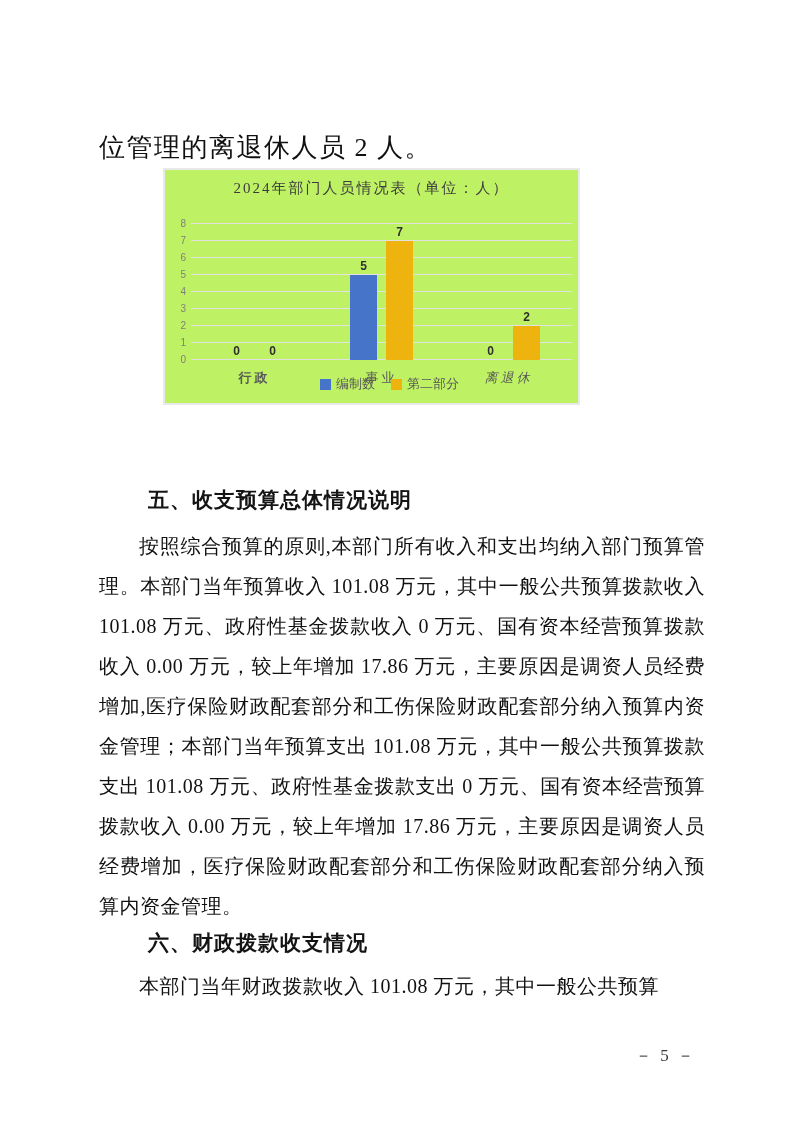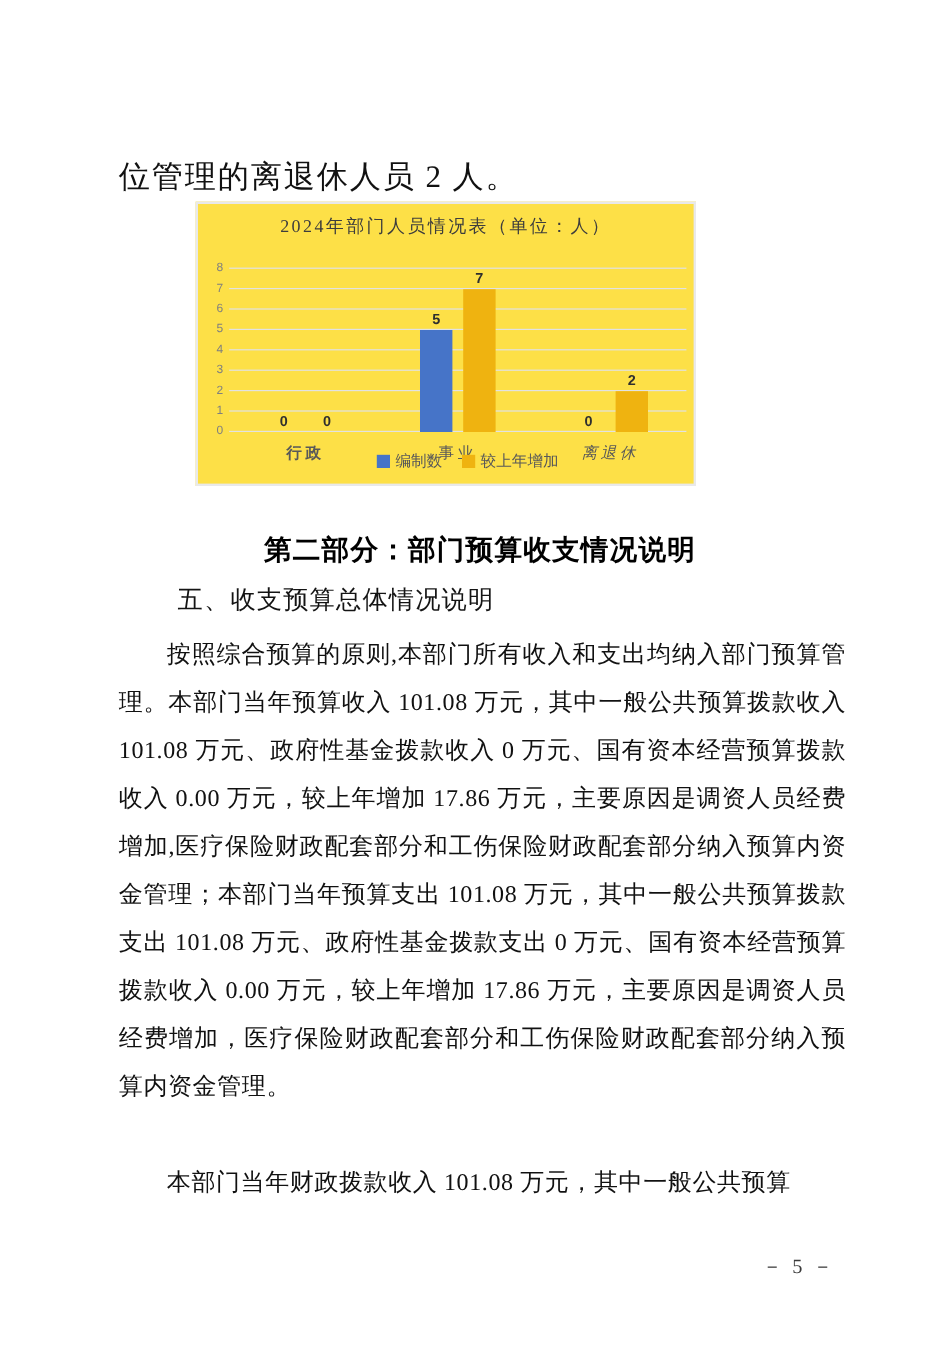--- a/index.html
+++ b/index.html
@@ -11,21 +11,21 @@
     color:#111;
     overflow:hidden;
   }
   .intro-line{
     position:absolute;left:99px;top:112px;width:606px;
     font-size:26px;letter-spacing:1.5px;margin-top:18px;
   }
   
   .chart{
     position:absolute;left:163px;top:168px;width:417px;height:237px;
-    background:#fde047;border:2px solid #e9e9e9;box-sizing:border-box;
+    background:#bef264;border:2px solid #e9e9e9;box-sizing:border-box;
   }
   .chart-title{
     margin-top:9px;text-align:center;
     font-size:15px;letter-spacing:2px;color:#3d3d3d;
   }
   .plot{
     position:absolute;left:6px;right:6px;top:54px;height:136px;
   }
   .grid{position:absolute;left:20px;right:0;top:0;bottom:0;}
   .gridline{
@@ -60,21 +60,21 @@
   .legend-item{display:flex;align-items:center;gap:5px;}
   .swatch{width:11px;height:11px;display:inline-block;}
   
   .h-part{
     position:absolute;left:96px;top:443px;width:608px;text-align:center;
     font-size:23px;font-weight:700;letter-spacing:1px;color:#000;
   }
   .h-section{
     position:absolute;left:148px;
     font-family:"Liberation Sans","DejaVu Sans",sans-serif;
-    font-size:21px;font-weight:400;letter-spacing:1px;color:#141414;
+    font-size:21px;font-weight:700;letter-spacing:1px;color:#141414;
   }
   .h-section.s1{top:486px;}
   .h-section.s2{top:929px;}
   .body-para{
     position:absolute;left:99px;width:606px;
     font-size:20px;line-height:40px;letter-spacing:0.5px;
     text-align:justify;text-indent:2em;color:#111;
   }
   .body-para.p1{top:526px;}
   .body-para.p2{top:966px;}
@@ -141,29 +141,29 @@
         <div class="ytick" style="bottom: 87.5%;">7</div>
         <div class="ytick" style="bottom: 100%;">8</div>
       </div>
     <div class="legend">
         <span class="legend-item">
           <span class="swatch" style="background: rgb(70, 116, 200);"></span>
           <span>编制数</span>
         </span>
         <span class="legend-item">
           <span class="swatch" style="background: rgb(239, 179, 16);"></span>
-          <span>较上年增加</span>
+          <span>第二部分</span>
         </span>
       </div>
   </div>
 
-  <div class="h-part">第二部分：部门预算收支情况说明</div>
 
   <div class="h-section s1">五、收支预算总体情况说明</div>
 
   <div class="body-para p1">按照综合预算的原则,本部门所有收入和支出均纳入部门预算管理。本部门当年预算收入 101.08 万元，其中一般公共预算拨款收入 101.08 万元、政府性基金拨款收入 0 万元、国有资本经营预算拨款收入 0.00 万元，较上年增加 17.86 万元，主要原因是调资人员经费增加,医疗保险财政配套部分和工伤保险财政配套部分纳入预算内资金管理；本部门当年预算支出 101.08 万元，其中一般公共预算拨款支出 101.08 万元、政府性基金拨款支出 0 万元、国有资本经营预算拨款收入 0.00 万元，较上年增加 17.86 万元，主要原因是调资人员经费增加，医疗保险财政配套部分和工伤保险财政配套部分纳入预算内资金管理。</div>
 
+  <div class="h-section s2">六、财政拨款收支情况</div>
 
   <div class="body-para p2">本部门当年财政拨款收入 101.08 万元，其中一般公共预算</div>
 
   <div class="page-number">－ 5 －</div>
 
 </div>
 
 </body></html>

